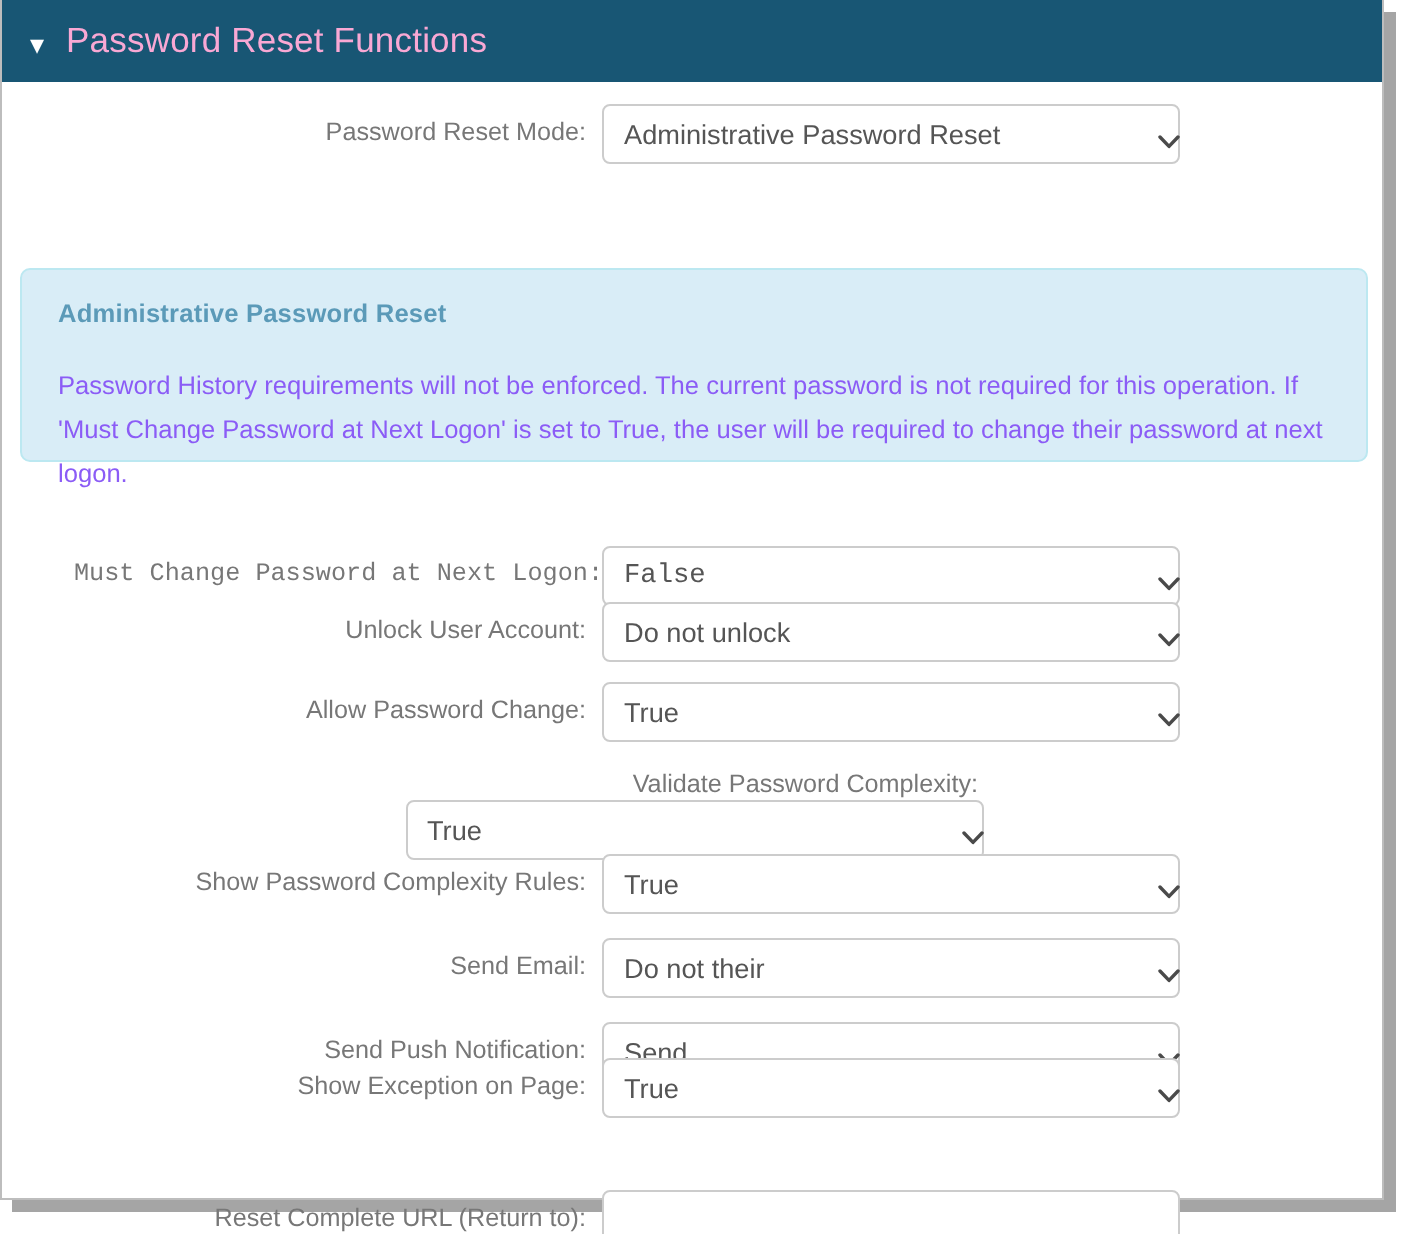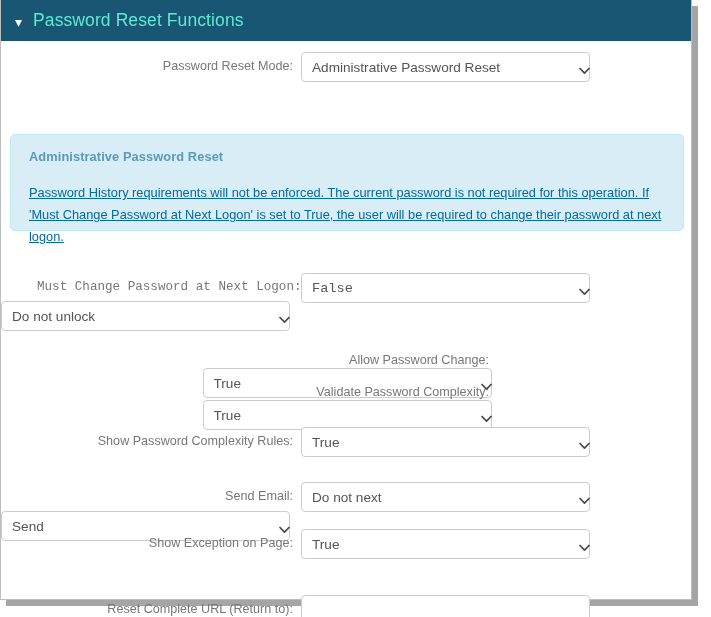--- a/index.html
+++ b/index.html
@@ -37,21 +37,21 @@
   }
   .panel-header .chev {
     color: #ffffff;
     font-size: 14px;
     line-height: 1;
     margin-right: 11px;
     margin-top: 2px;
     display: inline-block;
   }
   .panel-title {
-    color: #5eead4;
+    color: #f9a8d4;
     font-size: 17.5px;
     font-weight: normal;
     letter-spacing: .1px;
   }
 
   .panel-body {
     position: relative;
     height: 558px;
   }
 
@@ -122,23 +122,22 @@
   }
   .alert-title {
     font-size: 12.8px;
     font-weight: bold;
     color: #5b9ab8;
     margin-bottom: 18px;
     letter-spacing: .1px;
   }
   .alert-text {
     font-size: 12.8px;
-    color: #0369a1;
+    color: #8b5cf6;
     line-height: 1.72;
-    text-decoration: underline;
   }
 </style>
 </head>
 <body>
 
 <div class="panel">
 
   <div class="panel-header">
     <span class="chev">▾</span>
     <span class="panel-title">Password Reset Functions</span>
@@ -173,32 +172,33 @@
               <span>False</span>
             </div>
             <span class="sel-arrow">
               <svg width="11" height="8" viewBox="0 0 11 8">
                 <path d="M1 1.5 L5.5 6.2 L10 1.5" stroke="#4a4a4a" stroke-width="1.7" fill="none" stroke-linecap="round" stroke-linejoin="round"></path>
               </svg>
             </span>
           </div>
         </div>
         <div class="form-row" style="top: 260px;">
+          <div class="form-label">Unlock User Account:</div>
           <div class="control-wrap">
             <div class="sel">
               <span>Do not unlock</span>
             </div>
             <span class="sel-arrow">
               <svg width="11" height="8" viewBox="0 0 11 8">
                 <path d="M1 1.5 L5.5 6.2 L10 1.5" stroke="#4a4a4a" stroke-width="1.7" fill="none" stroke-linecap="round" stroke-linejoin="round"></path>
               </svg>
             </span>
           </div>
         </div>
-        <div class="form-row" style="top: 312px; flex-direction: column;">
+        <div class="form-row" style="top: 300px;">
           <div class="form-label">Allow Password Change:</div>
           <div class="control-wrap">
             <div class="sel">
               <span>True</span>
             </div>
             <span class="sel-arrow">
               <svg width="11" height="8" viewBox="0 0 11 8">
                 <path d="M1 1.5 L5.5 6.2 L10 1.5" stroke="#4a4a4a" stroke-width="1.7" fill="none" stroke-linecap="round" stroke-linejoin="round"></path>
               </svg>
             </span>
@@ -223,34 +223,35 @@
             <div class="sel">
               <span>True</span>
             </div>
             <span class="sel-arrow">
               <svg width="11" height="8" viewBox="0 0 11 8">
                 <path d="M1 1.5 L5.5 6.2 L10 1.5" stroke="#4a4a4a" stroke-width="1.7" fill="none" stroke-linecap="round" stroke-linejoin="round"></path>
               </svg>
             </span>
           </div>
         </div>
-        <div class="form-row" style="top: 441px;">
+        <div class="form-row" style="top: 428px;">
           <div class="form-label">Send Email:</div>
           <div class="control-wrap">
             <div class="sel">
-              <span>Do not next</span>
+              <span>Do not their</span>
             </div>
             <span class="sel-arrow">
               <svg width="11" height="8" viewBox="0 0 11 8">
                 <path d="M1 1.5 L5.5 6.2 L10 1.5" stroke="#4a4a4a" stroke-width="1.7" fill="none" stroke-linecap="round" stroke-linejoin="round"></path>
               </svg>
             </span>
           </div>
         </div>
         <div class="form-row" style="top: 470px;">
+          <div class="form-label">Send Push Notification:</div>
           <div class="control-wrap">
             <div class="sel">
               <span>Send</span>
             </div>
             <span class="sel-arrow">
               <svg width="11" height="8" viewBox="0 0 11 8">
                 <path d="M1 1.5 L5.5 6.2 L10 1.5" stroke="#4a4a4a" stroke-width="1.7" fill="none" stroke-linecap="round" stroke-linejoin="round"></path>
               </svg>
             </span>
           </div>

